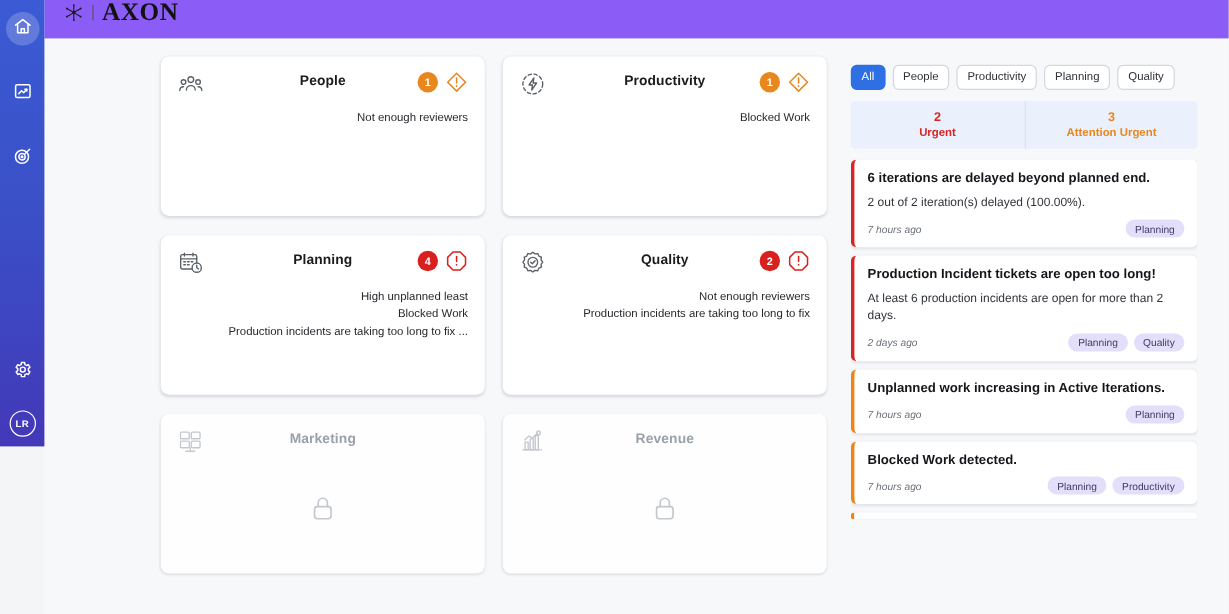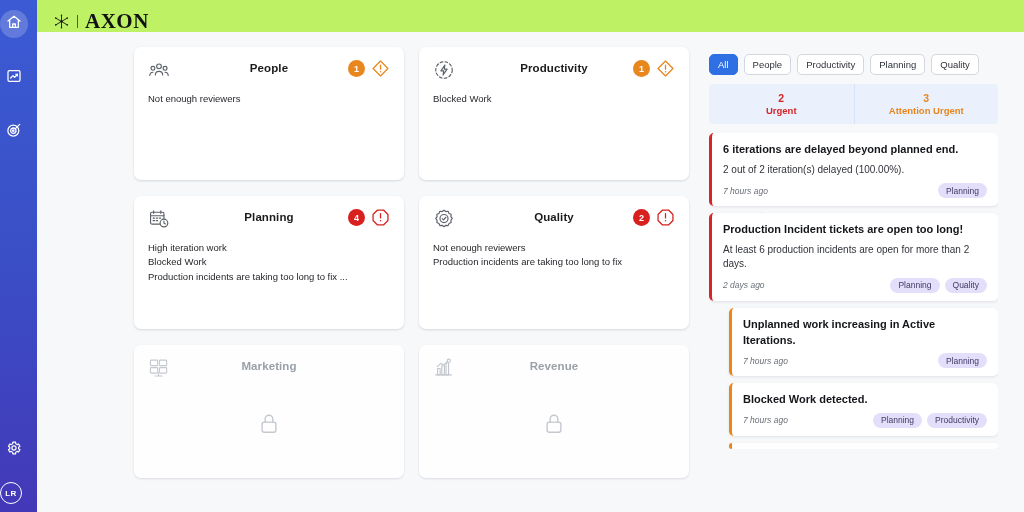--- a/index.html
+++ b/index.html
@@ -6,23 +6,23 @@
   html, body {
     width: 1024px; height: 512px;
     font-family: "Liberation Sans", sans-serif;
     background: #f4f5f7;
     overflow: hidden;
   }
   .app { display: flex; width: 1024px; height: 512px; position: relative; }
 
   
   .sidebar {
-    width: 37px; height: 512px; flex: 0 0 37px;
+    width: 37px; height: 372px; flex: 0 0 37px;
     background: linear-gradient(180deg, #3b5bd4 0%, #3a4fc6 50%, #4338b8 100%);
-    display: flex; flex-direction: column; align-items: flex-start;
+    display: flex; flex-direction: column; align-items: center;
     padding-top: 10px; position: relative; z-index: 5;
   }
   .side-btn {
     width: 28px; height: 28px; margin-bottom: 26px;
     display: flex; align-items: center; justify-content: center;
     border-radius: 50%; cursor: pointer;
   }
   .side-btn.active { background: rgba(255,255,255,0.20); }
   .side-btn svg { width: 16px; height: 16px; }
   .side-spacer { flex: 1 1 auto; }
@@ -35,22 +35,22 @@
     margin-bottom: 8px; cursor: pointer;
   }
 
   
   .main {
     flex: 1 1 auto; height: 512px; position: relative;
     background: #f7f8fa;
     display: flex; flex-direction: column;
   }
   .topbar {
-    height: 32px; background: #bef264;
-    display: flex; align-items: flex-end; padding-left: 16px;
+    height: 32px; background: #8b5cf6;
+    display: flex; align-items: flex-start; padding-left: 16px;
     flex: 0 0 32px;
   }
   .logo-wrap { display: flex; align-items: center; gap: 5px; }
   .logo-mark { width: 17px; height: 17px; }
   .logo-div { width: 1px; height: 13px; background: #555; margin: 0 2px; }
   .logo-text {
     font-family: "Liberation Serif", serif;
     font-weight: bold; font-size: 21px; letter-spacing: .5px;
     color: #121212; line-height: 1;
   }
@@ -82,21 +82,21 @@
     position: absolute; right: 0; top: 0;
     display: flex; align-items: center; gap: 6px;
   }
   .count-badge {
     width: 17px; height: 17px; border-radius: 50%;
     color: #fff; font-size: 9px; font-weight: bold;
     display: flex; align-items: center; justify-content: center;
   }
   .alert-glyph { width: 19px; height: 19px; }
   .card-issues {
-    margin-top: 7px; text-align: left;
+    margin-top: 7px; text-align: right;
     font-size: 9.5px; color: #25272b; line-height: 1.52;
   }
   .lock-center {
     position: absolute; left: 0; right: 0; top: 66px;
     display: flex; justify-content: center;
   }
   .lock-center svg { width: 22px; height: 26px; }
 
   
   .panel {
@@ -124,21 +124,21 @@
   .stat.urgent .stat-num, .stat.urgent .stat-lbl { color: #d82424; }
   .stat.attention .stat-num, .stat.attention .stat-lbl { color: #e8861c; }
 
   .alert-list { display: flex; flex-direction: column; gap: 7px; overflow: hidden; }
   .alert {
     background: #fff; border-radius: 5px; padding: 9px 11px 8px 11px;
     border-left: 3.5px solid #d82424;
     box-shadow: 0 1px 3px rgba(16,24,40,.10);
     position: relative;
   }
-  .alert.attention { border-left-color: #ed8415; margin-left: 20px; }
+  .alert.attention { border-left-color: #ed8415; }
   .alert-title {
     font-size: 11px; font-weight: bold; color: #14161a;
     line-height: 1.42; margin-bottom: 5px;
   }
   .alert-desc {
     font-size: 10px; color: #30333a; line-height: 1.45; margin-bottom: 6px;
   }
   .alert-foot { display: flex; align-items: center; justify-content: space-between; }
   .alert-time { font-size: 8.5px; color: #6b7078; font-style: italic; }
   .tags { display: flex; gap: 5px; }
@@ -293,21 +293,21 @@
                 <span class="alert-glyph">
                   <svg viewBox="0 0 24 24" fill="none" stroke="#d8201f" stroke-width="1.6" stroke-linejoin="round" stroke-linecap="round">
                     <path d="M8.2 2.6h7.6l5.6 5.6v7.6l-5.6 5.6H8.2L2.6 15.8V8.2z"></path>
                     <path d="M12 7.2v5.4"></path>
                       <circle cx="12" cy="16" r=".95" fill="#d8201f" stroke="none"></circle>
                   </svg>
                 </span>
               </div>
             </div>
             <div class="card-issues">
-              <div>High iteration work</div>
+              <div>High unplanned least</div>
               <div>Blocked Work</div>
               <div>Production incidents are taking too long to fix ...</div>
             </div>
           </div>
 
           <div class="card">
             <div class="card-head">
               <span class="card-icon">
                 <svg viewBox="0 0 24 24" fill="none" stroke="#5c6068" stroke-width="1.25" stroke-linecap="round" stroke-linejoin="round">
                   <path d="M12 2.4l2 1.5 2.5-.3 1 2.3 2.3 1-.3 2.5 1.5 2-1.5 2 .3 2.5-2.3 1-1 2.3-2.5-.3-2 1.5-2-1.5-2.5.3-1-2.3-2.3-1 .3-2.5-1.5-2 1.5-2-.3-2.5 2.3-1 1-2.3 2.5.3z"></path>

